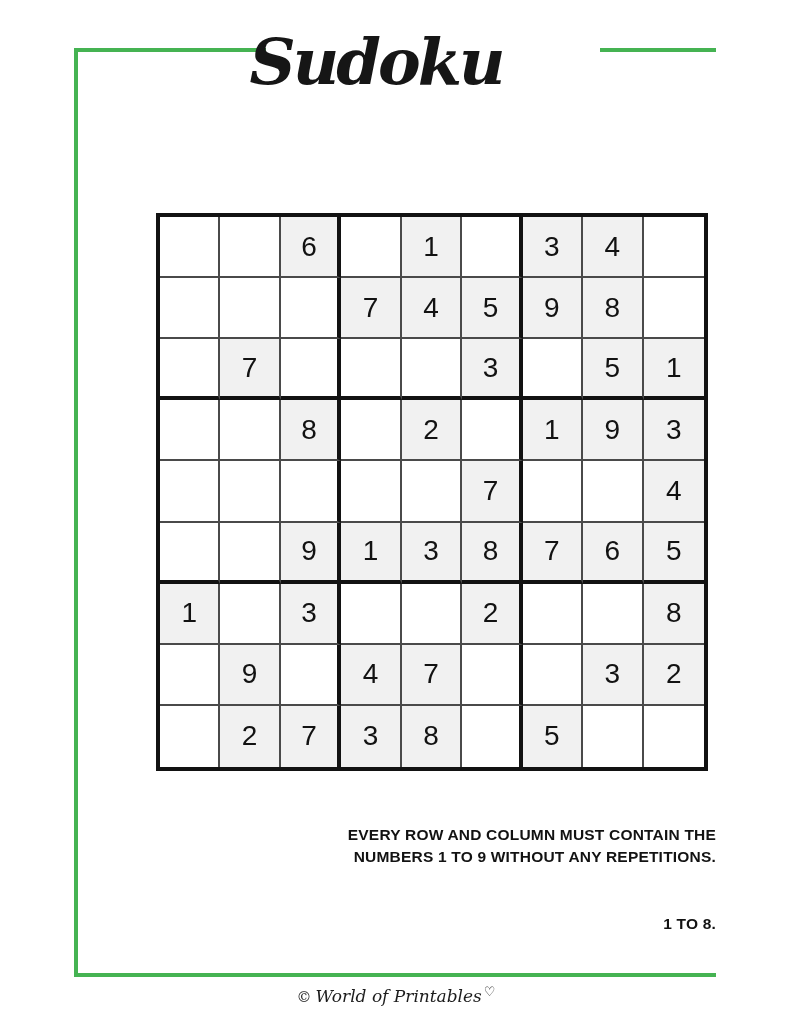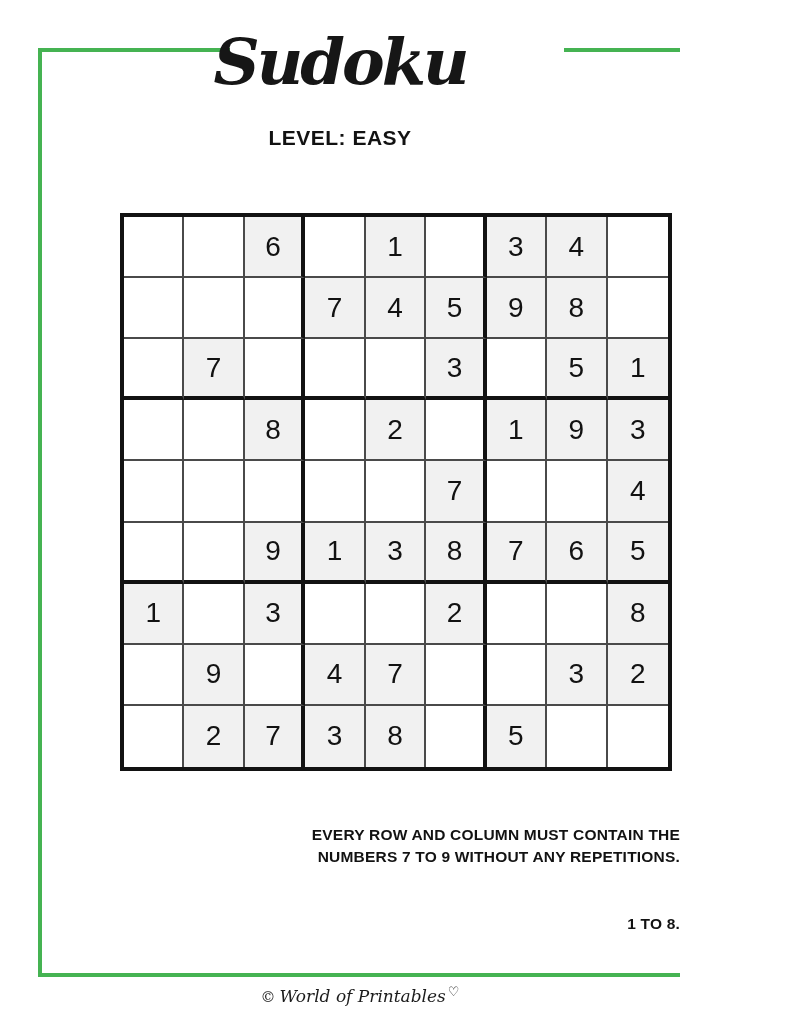--- a/index.html
+++ b/index.html
@@ -9,20 +9,21 @@
     --given-bg:#F1F1F1;
     --ink:#121212;
   }
   html,body{margin:0;padding:0;background:#ffffff;}
   .page{
     position:relative;
     width:680px;height:1024px;
     background:#ffffff;
     font-family:"Liberation Sans",sans-serif;
     overflow:hidden;
+    margin-left:36px;
   }
   
   .frame{
     position:absolute;left:38px;top:48px;width:716px;height:929px;
     box-sizing:border-box;
     border-left:4px solid var(--green);
     border-right:4px solid var(--green);
     border-bottom:4px solid var(--green);
   }
   .frame-top-left{position:absolute;top:0;left:0;width:188px;height:4px;background:var(--green);}
@@ -91,21 +92,20 @@
 
 <div class="page">
 
   <div class="frame">
     <div class="frame-top-left"></div>
     <div class="frame-top-right"></div>
   </div>
 
   <h1 class="title">Sudoku</h1>
 
-  <div class="level">LEVEL: EASY</div>
 
   <div class="grid">
       <div class="cell"></div>
       <div class="cell"></div>
       <div class="cell given br-thick">6</div>
       <div class="cell"></div>
       <div class="cell given">1</div>
       <div class="cell br-thick"></div>
       <div class="cell given">3</div>
       <div class="cell given">4</div>
@@ -180,21 +180,21 @@
       <div class="cell given bb-last">8</div>
       <div class="cell br-thick bb-last"></div>
       <div class="cell given bb-last">5</div>
       <div class="cell bb-last"></div>
       <div class="cell br-last bb-last"></div>
     </div>
 
   <div class="instructions">
     <p class="para">
       <span>EVERY ROW AND COLUMN MUST CONTAIN THE</span><br>
-      <span>NUMBERS 7 TO 9 WITHOUT ANY REPETITIONS.</span>
+      <span>NUMBERS 1 TO 9 WITHOUT ANY REPETITIONS.</span>
     </p>
     <p class="para">
       <br>
       <span>1 TO 8.</span>
     </p>
   </div>
 
   <div class="footer-logo">
     <span class="copy">©</span><span>World of Printables</span><span class="heart">♡</span>
   </div>

